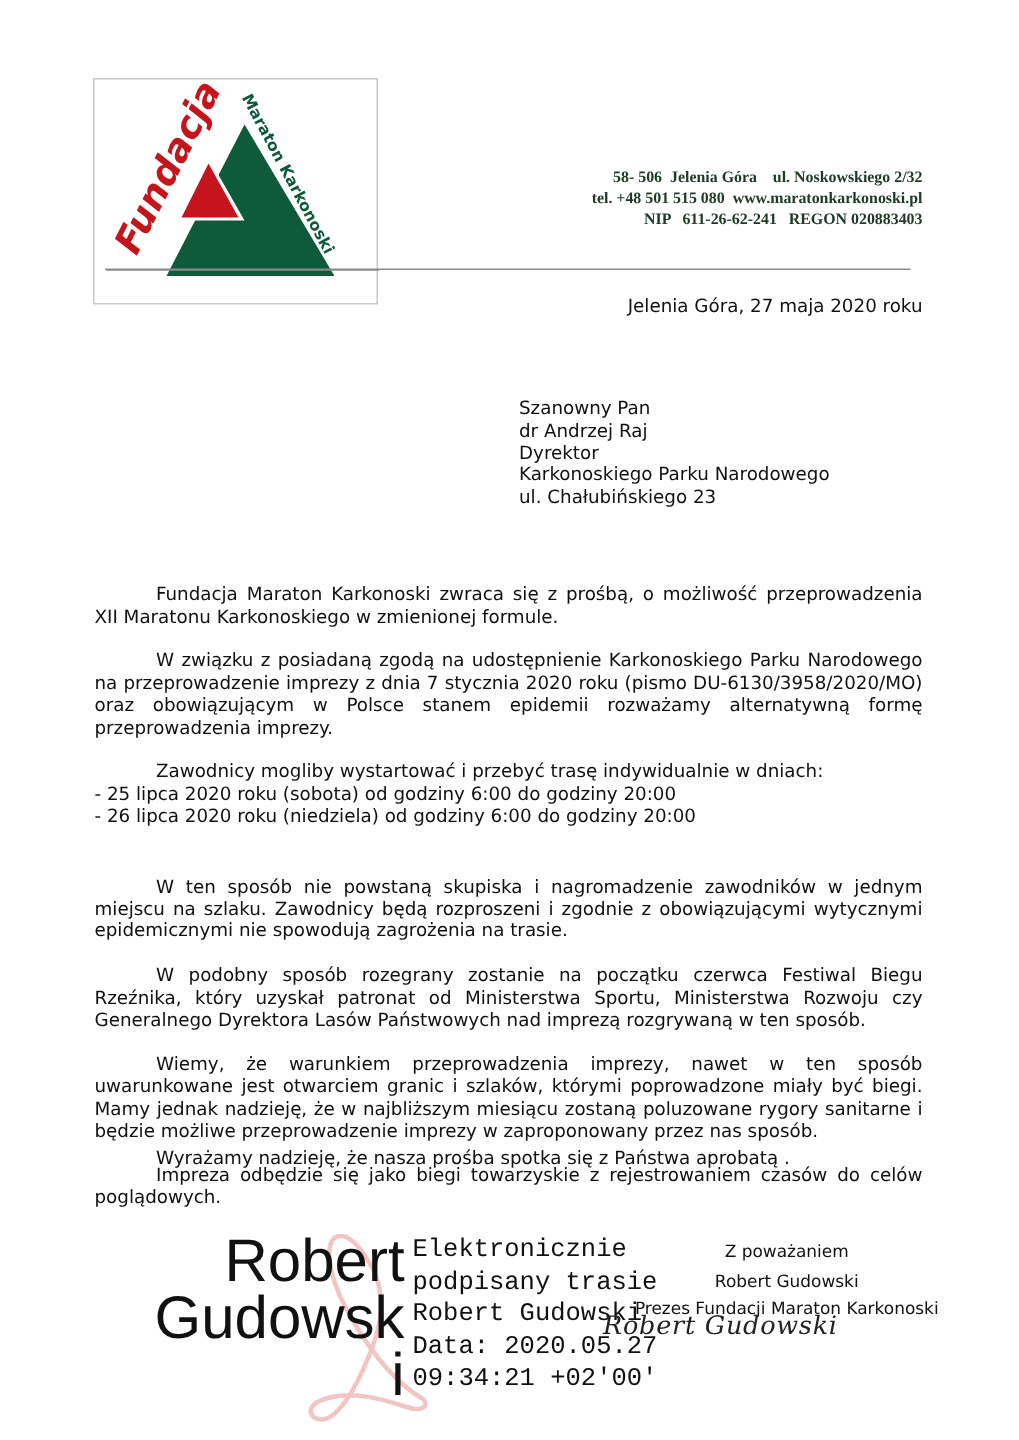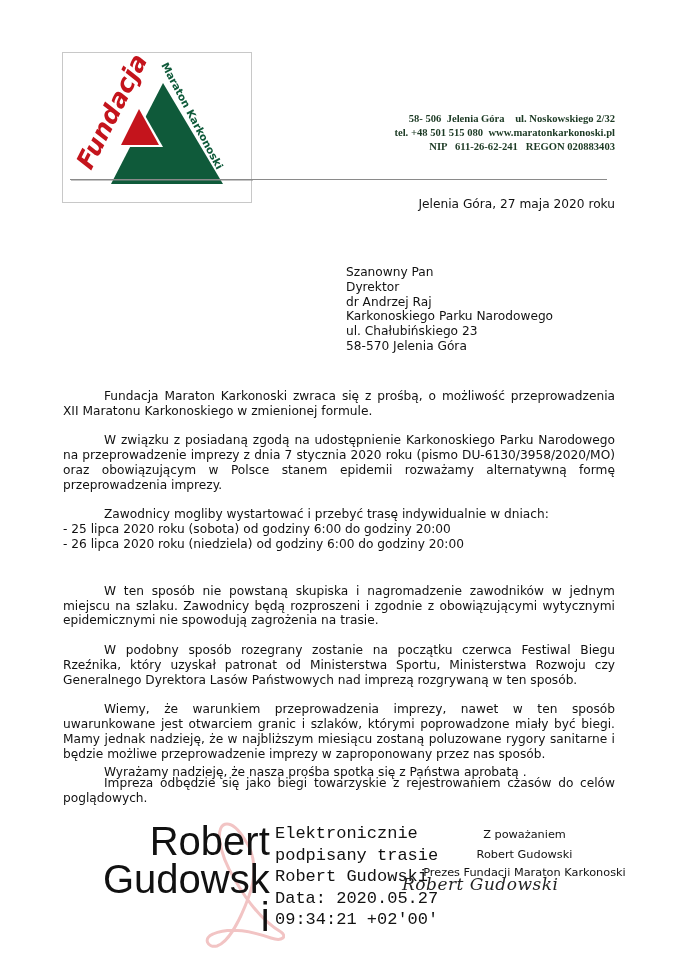--- a/index.html
+++ b/index.html
@@ -69,25 +69,24 @@
 <div class="abs org-block">
   <div class="org-line">58- 506  Jelenia Góra    ul. Noskowskiego 2/32</div>
   <div class="org-line">tel. +48 501 515 080  www.maratonkarkonoski.pl</div>
   <div class="org-line">NIP   611-26-62-241   REGON 020883403</div>
 </div>
 
 <div class="abs date-line">Jelenia Góra, 27 maja 2020 roku</div>
 
 <div class="abs recipient">
   <div>Szanowny Pan</div>
+  <div>dr Andrzej Raj</div>
   <div>Dyrektor</div>
-  <div>dr Andrzej Raj</div>
   <div>Karkonoskiego Parku Narodowego</div>
   <div>ul. Chałubińskiego 23</div>
-  <div>58-570 Jelenia Góra</div>
 </div>
 
 <div class="abs body-text">
   <p>Fundacja Maraton Karkonoski zwraca się z prośbą, o możliwość przeprowadzenia XII Maratonu Karkonoskiego w zmienionej formule.</p>
   <p>W związku z posiadaną zgodą na udostępnienie Karkonoskiego Parku Narodowego na przeprowadzenie imprezy z dnia 7 stycznia 2020 roku (pismo DU-6130/3958/2020/MO) oraz obowiązującym w Polsce stanem epidemii rozważamy alternatywną formę przeprowadzenia imprezy.</p>
   <p style="margin-bottom:0">Zawodnicy mogliby wystartować i przebyć trasę indywidualnie w dniach:</p>
   <p class="list-line">- 25 lipca 2020 roku (sobota) od godziny 6:00 do godziny 20:00</p>
   <p class="list-line" style="margin-bottom:32px">- 26 lipca 2020 roku (niedziela) od godziny 6:00 do godziny 20:00</p>
   <p>W ten sposób nie powstaną skupiska i nagromadzenie zawodników w jednym miejscu na szlaku. Zawodnicy będą rozproszeni i zgodnie z obowiązującymi wytycznymi epidemicznymi nie spowodują zagrożenia na trasie.</p>
   <p>W podobny sposób rozegrany zostanie na początku czerwca Festiwal Biegu Rzeźnika, który uzyskał patronat od Ministerstwa Sportu, Ministerstwa Rozwoju czy Generalnego Dyrektora Lasów Państwowych nad imprezą rozgrywaną w ten sposób.</p>

